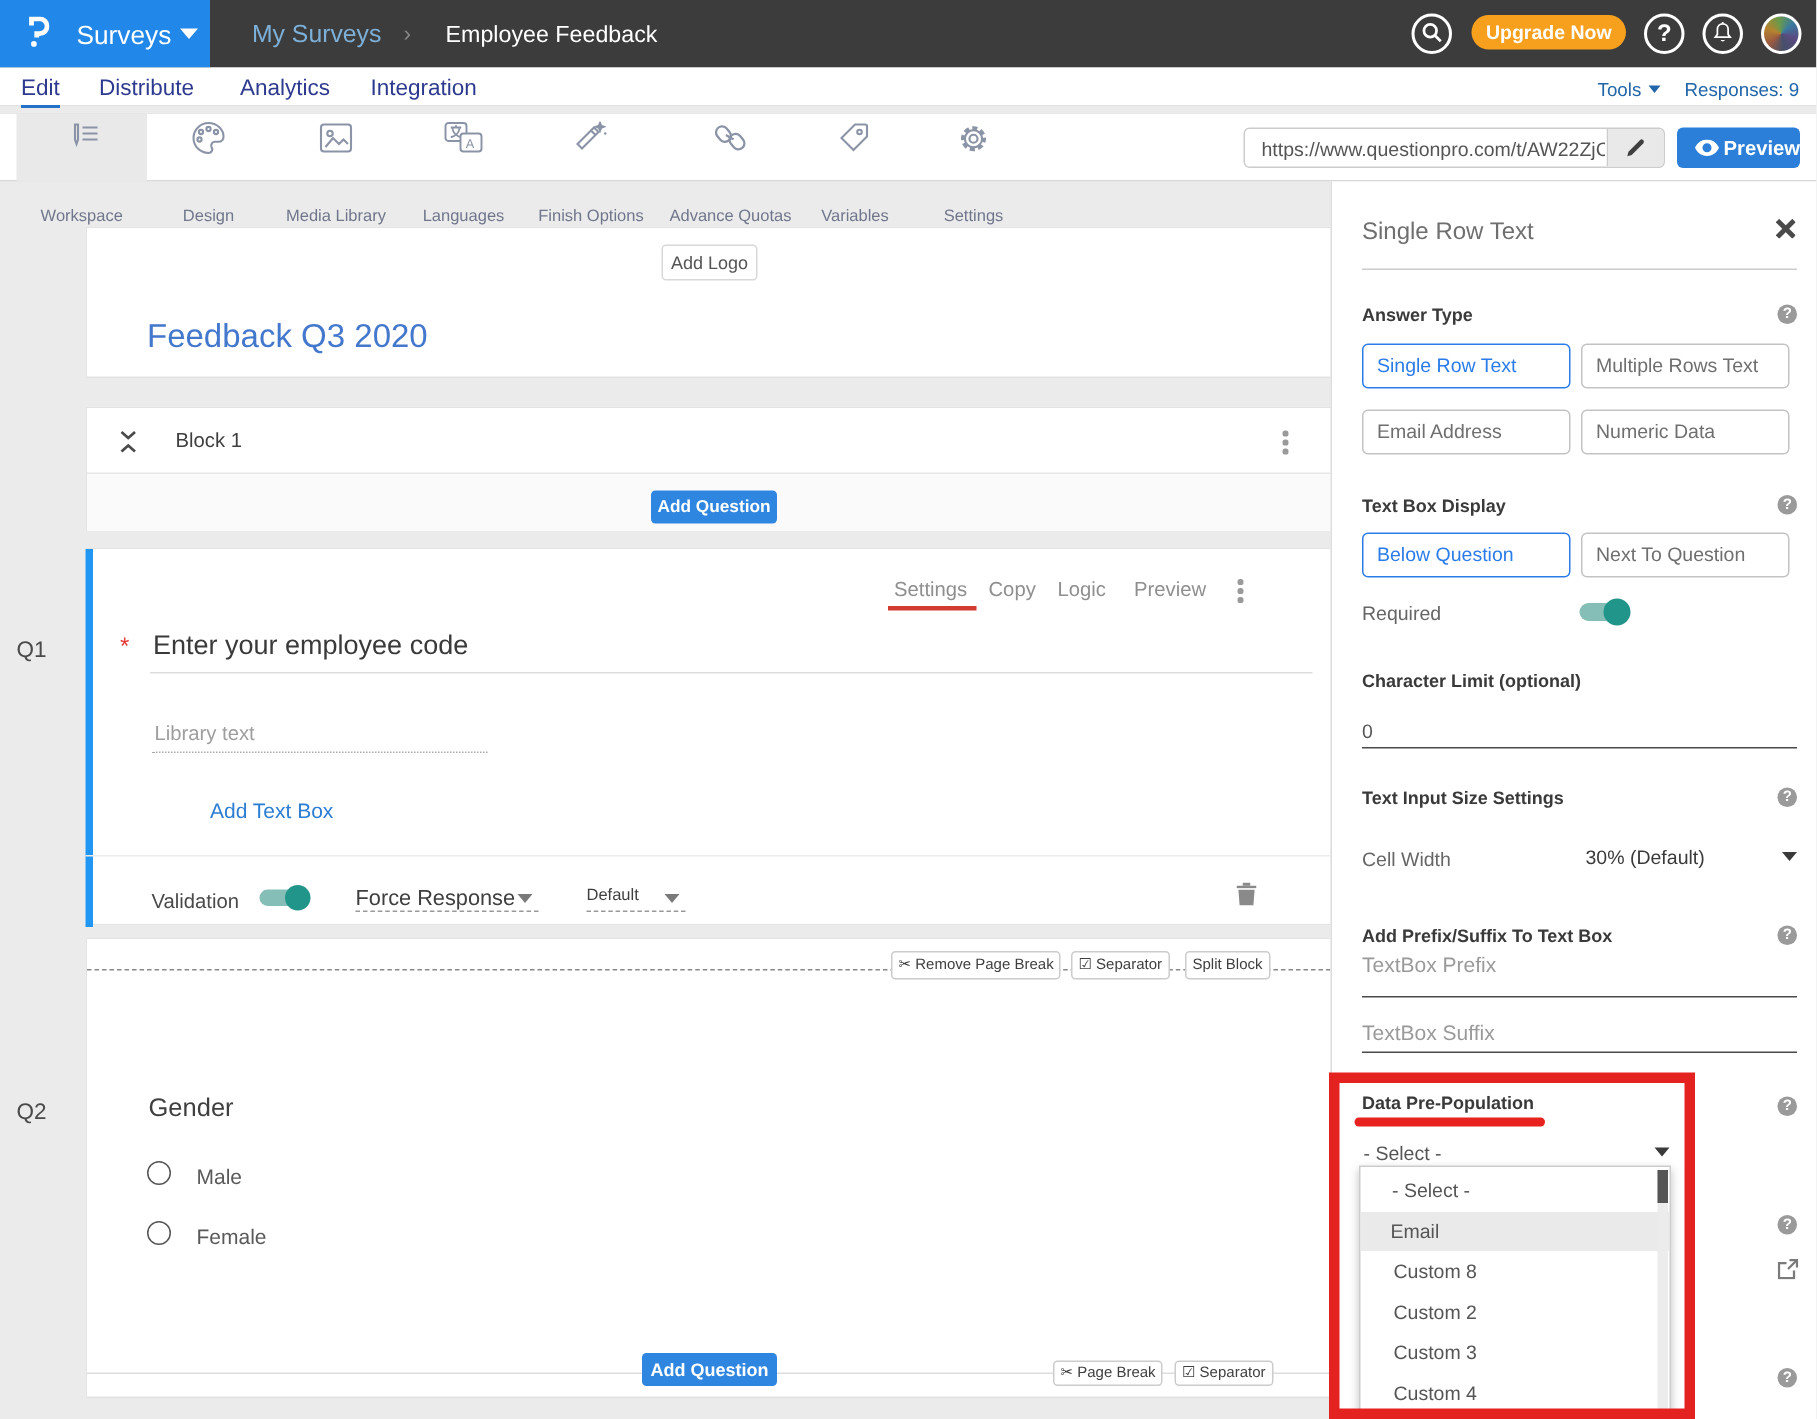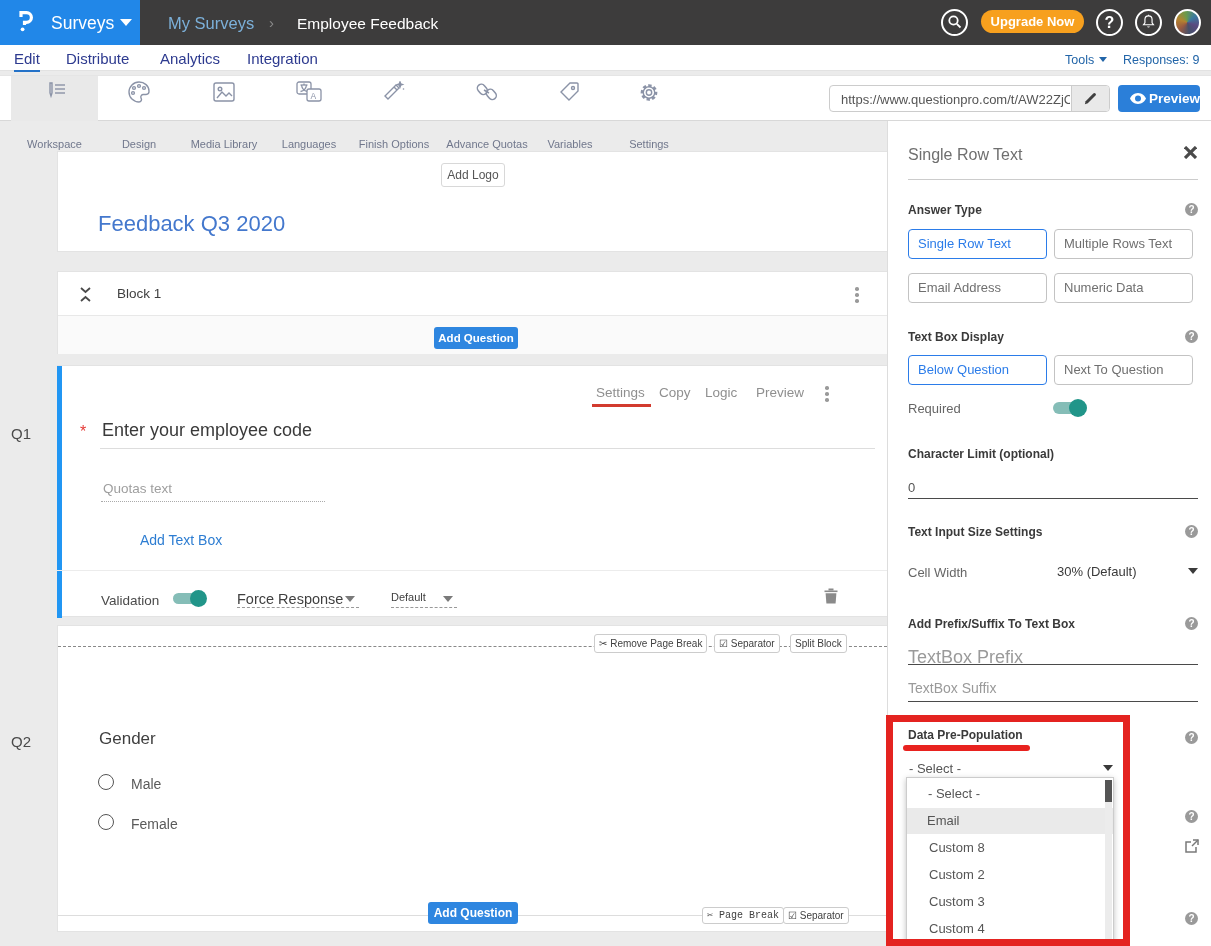--- a/index.html
+++ b/index.html
@@ -230,21 +230,21 @@
       <span class="abs" style="left:699px;top:19px;font-size:13.5px;color:#8f8f8f;">Preview</span>
       <div class="abs" style="left:535px;top:38px;width:59px;height:3px;background:#d23b2f;"></div>
       <div class="kebab" style="left:768px;top:20px;">
           <i></i>
           <i></i>
           <i></i>
         </div>
       <span class="abs" style="left:23px;top:57px;color:#e53935;font-size:16px;">*</span>
       <span class="abs" style="left:45px;top:54px;font-size:18px;color:#3a3a3a;">Enter your employee code</span>
       <div class="abs" style="left:43px;top:82px;width:775px;height:1px;background:#ddd;"></div>
-      <span class="abs" style="left:46px;top:115px;font-size:13.5px;color:#9e9e9e;">Quotas text</span>
+      <span class="abs" style="left:46px;top:115px;font-size:13.5px;color:#9e9e9e;">Library text</span>
       <div class="abs" style="left:44px;top:135px;width:224px;border-bottom:1px dotted #aaa;"></div>
       <span class="abs" style="left:83px;top:166px;font-size:14px;color:#2d7dd2;">Add Text Box</span>
       <div class="abs" style="left:0;top:204px;width:831px;height:1px;background:#ececec;"></div>
       <span class="abs" style="left:44px;top:227px;font-size:13.5px;color:#4a4a4a;">Validation</span>
       <div class="toggle" style="left:116px;top:224px;">
         <div class="track"></div>
           <div class="knob"></div>
       </div>
       <span class="abs" style="left:180px;top:225px;font-size:14.5px;color:#3f3f3f;">Force Response</span>
       <span class="caret-down abs" style="left:288px;top:230px;"></span>
@@ -270,21 +270,21 @@
       <div class="smallbtn" style="left:732px;top:8px;height:19px;line-height:17px;">Split Block</div>
 
       <span class="abs" style="left:41px;top:103px;font-size:17px;color:#3f3f3f;">Gender</span>
       <div class="abs" style="left:40px;top:148px;width:16px;height:16px;border:1.8px solid #555;border-radius:50%;"></div>
       <span class="abs" style="left:73px;top:150px;font-size:14px;color:#5a5a5a;">Male</span>
       <div class="abs" style="left:40px;top:188px;width:16px;height:16px;border:1.8px solid #555;border-radius:50%;"></div>
       <span class="abs" style="left:73px;top:190px;font-size:14px;color:#5a5a5a;">Female</span>
 
       <div class="abs" style="left:0;top:289px;width:829px;height:1px;background:#ddd;"></div>
       <div class="bluebtn" style="left:370px;top:276px;width:90px;height:22px;line-height:22px;font-size:12px;">Add Question</div>
-      <div class="smallbtn" style="left:644px;top:281px;height:17px;line-height:15px;background:#fff;font-family:Liberation Mono, monospace;">✂ Page Break</div>
+      <div class="smallbtn" style="left:644px;top:281px;height:17px;line-height:15px;background:#fff;">✂ Page Break</div>
       <div class="smallbtn" style="left:725px;top:281px;height:17px;line-height:15px;background:#fff;">☑ Separator</div>
     </div>
     <span class="qlabel" style="top:733px;">Q2</span>
   </div>
 
   <div id="side">
     <span class="s-h1" style="top:25px;">Single Row Text</span>
     <svg class="abs" style="left:296px;top:25px" width="13" height="13" viewBox="0 0 13 13">
         <g stroke="#4a4a4a" stroke-width="3.2">
           <line x1="1" y1="1" x2="12" y2="12"></line>
@@ -316,21 +316,21 @@
     <div class="abs" style="left:20px;top:377px;width:290px;height:1px;background:#4a4a4a;"></div>
 
     <span class="s-bold" style="top:404px;">Text Input Size Settings</span>
     <div class="qmark" style="top:404px;">?</div>
     <span class="abs" style="left:20px;top:444px;font-size:13px;color:#666;">Cell Width</span>
     <span class="abs" style="left:169px;top:443px;font-size:13px;color:#3a3a3a;">30% (Default)</span>
     <span class="caret-down abs" style="left:300px;top:447px;border-top-color:#3a3a3a;"></span>
 
     <span class="s-bold" style="top:496px;">Add Prefix/Suffix To Text Box</span>
     <div class="qmark" style="top:496px;">?</div>
-    <span class="abs" style="left:20px;top:526px;font-size:18px;color:#9a9a9a;">TextBox Prefix</span>
+    <span class="abs" style="left:20px;top:514px;font-size:14px;color:#9a9a9a;">TextBox Prefix</span>
     <div class="abs" style="left:20px;top:543px;width:290px;height:1px;background:#4a4a4a;"></div>
     <span class="abs" style="left:20px;top:559px;font-size:14px;color:#9a9a9a;">TextBox Suffix</span>
     <div class="abs" style="left:20px;top:580px;width:290px;height:1px;background:#4a4a4a;"></div>
 
     <span class="s-bold" style="top:607px;">Data Pre-Population</span>
     <div class="qmark" style="top:610px;">?</div>
     <div class="abs" style="left:15px;top:624px;width:127px;height:6px;background:#e8221f;border-radius:3px;"></div>
     <span class="abs" style="left:21px;top:640px;font-size:13px;color:#555;">- Select -</span>
     <span class="caret-down abs" style="left:215px;top:644px;border-top-color:#3a3a3a;"></span>
 

